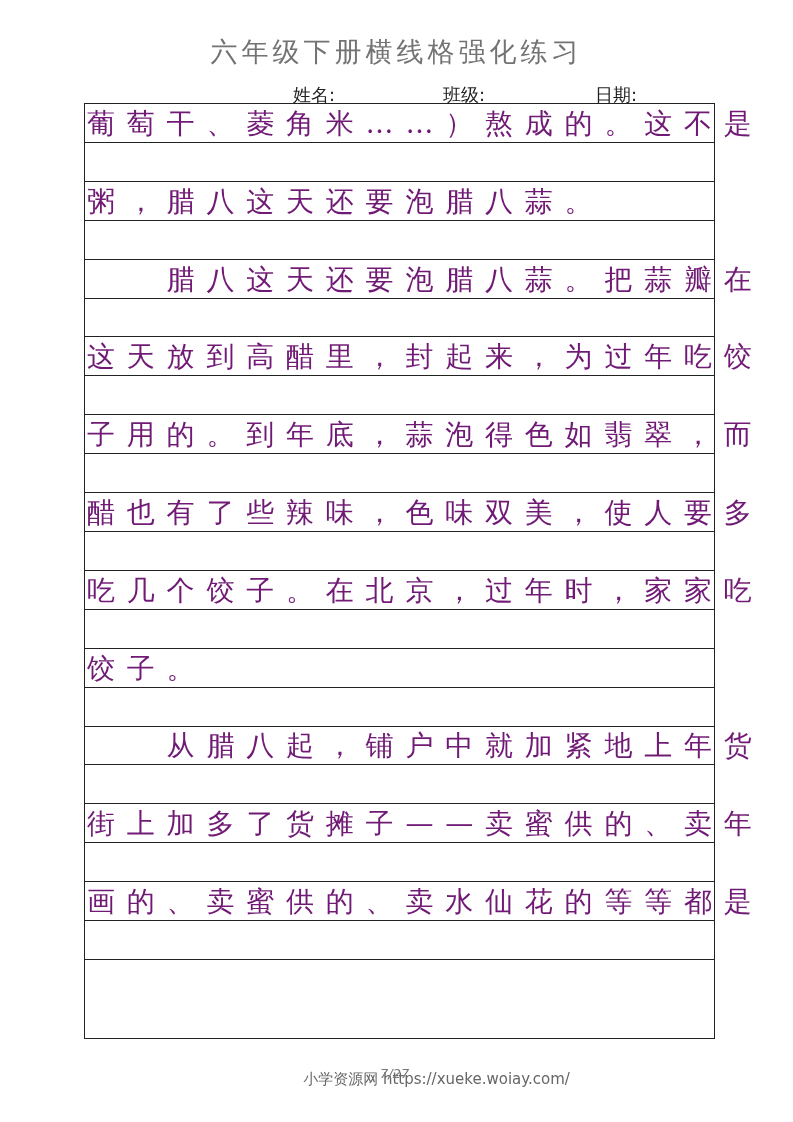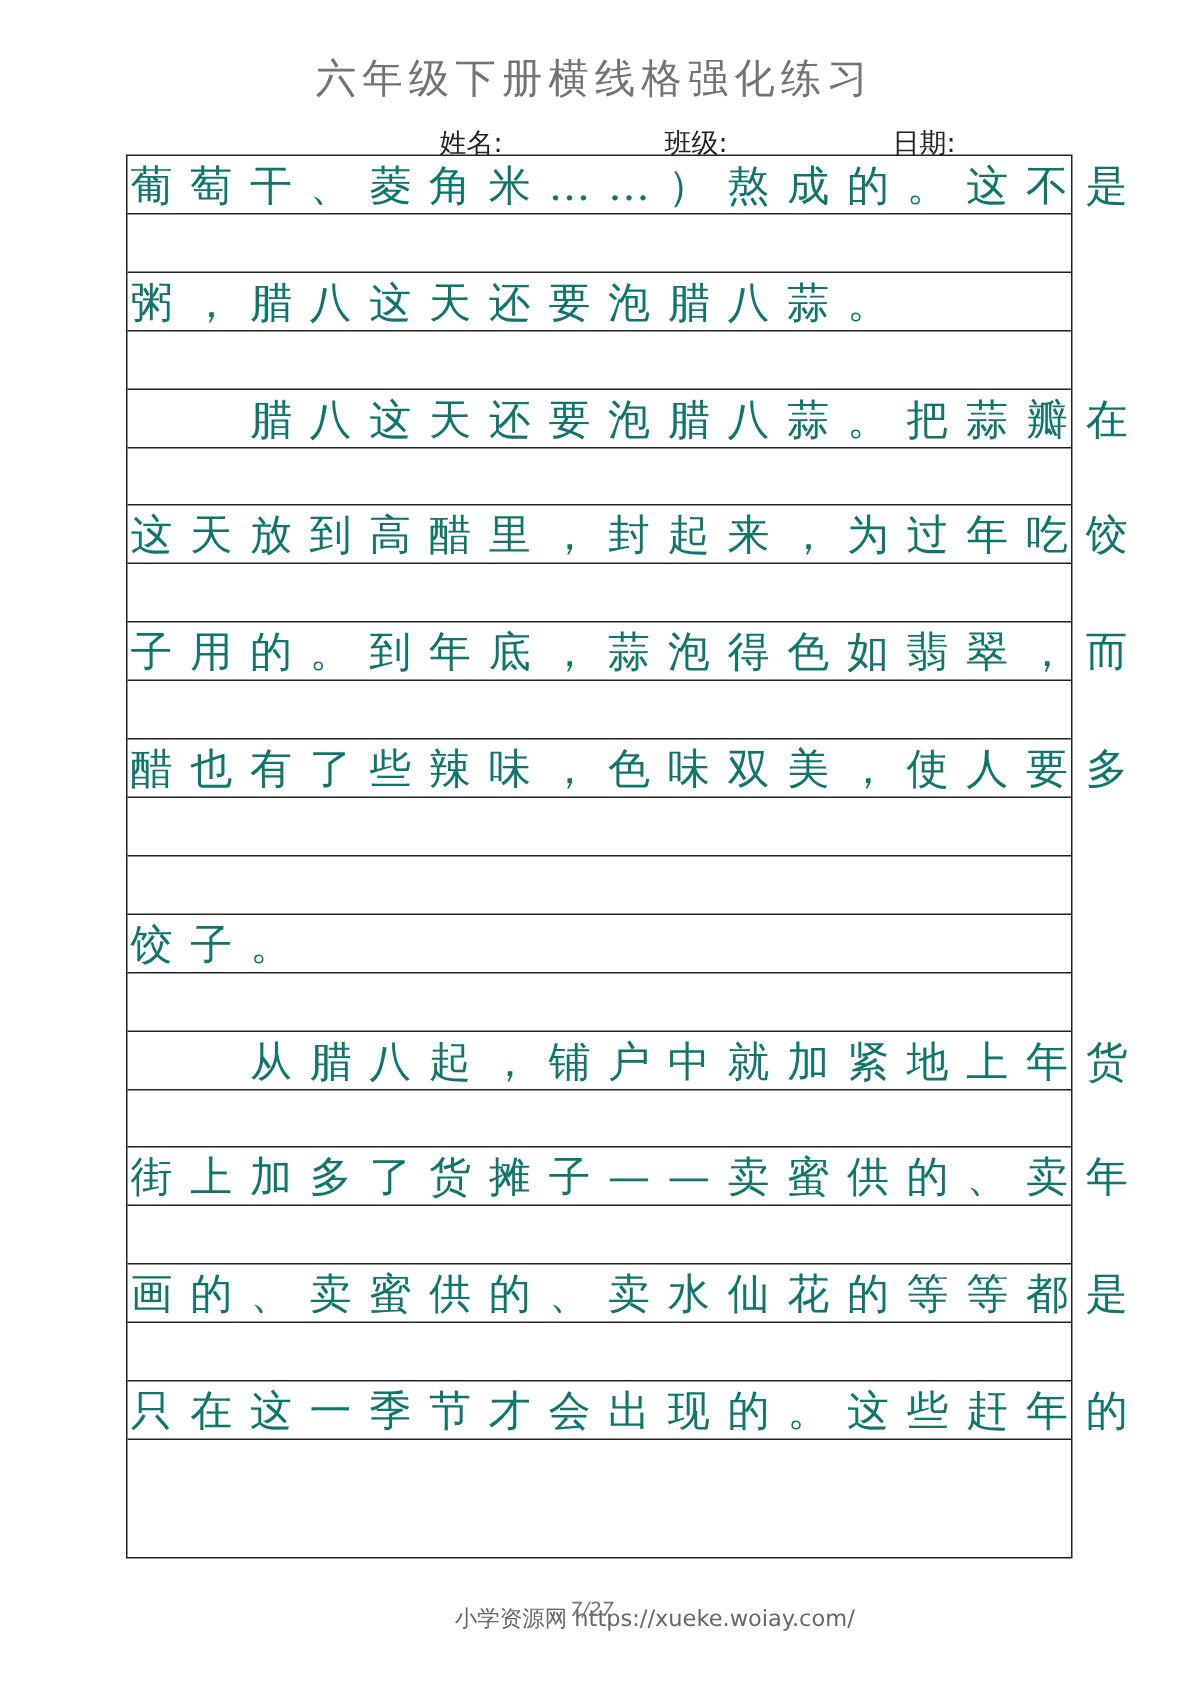--- a/index.html
+++ b/index.html
@@ -8,21 +8,21 @@
     .title { position: absolute; left: 0; width: 793px; top: 34px; text-align: center;
              font-size: 27px; letter-spacing: 4px; font-family: "DejaVu Serif", serif; color: #737373; }
     .meta { position: absolute; top: 83px; font-size: 18px;
             font-family: "DejaVu Sans", "Liberation Sans", sans-serif; color: #222; }
     .sheet { position: absolute; left: 84px; top: 103px; width: 629px; height: 934px;
              border: 1.5px solid #222; box-sizing: content-box; }
     .row { position: relative; height: 38.92px; box-sizing: border-box; border-bottom: 1px solid #222; }
     .row:last-child { border-bottom: none; }
     .row.text { display: flex; align-items: flex-end; }
     .row .line-text { font-size: 28px; line-height: 36px; letter-spacing: 11.8px; white-space: nowrap;
-                      padding-left: 2px; font-family: "DejaVu Serif", serif; color: #0f766e; }
+                      padding-left: 2px; font-family: "DejaVu Serif", serif; color: #701a75; }
     .footer { position: absolute; top: 1070px; left: 0; width: 793px; text-align: center;
               font-size: 15px; font-family: "DejaVu Sans", "Liberation Sans", sans-serif; color: #666; margin-left: 40px; }
     .pagenum { position: absolute; top: 1066px; left: 380px; font-size: 13px; color: #777;
                font-family: "DejaVu Sans", sans-serif; font-style: italic; }
   </style>
 </head>
 <body>
 
 <div class="title">六年级下册横线格强化练习</div>
 <div class="meta" style="left:293px">姓名:</div>
@@ -47,37 +47,37 @@
     </div>
   <div class="row blank"></div>
   <div class="row text">
       <span class="line-text">子用的。到年底，蒜泡得色如翡翠，而</span>
     </div>
   <div class="row blank"></div>
   <div class="row text">
       <span class="line-text">醋也有了些辣味，色味双美，使人要多</span>
     </div>
   <div class="row blank"></div>
+  <div class="row text">
+      <span class="line-text">吃几个饺子。在北京，过年时，家家吃</span>
+    </div>
   <div class="row blank"></div>
   <div class="row text">
       <span class="line-text">饺子。</span>
     </div>
   <div class="row blank"></div>
   <div class="row text">
       <span class="line-text">　　从腊八起，铺户中就加紧地上年货</span>
     </div>
   <div class="row blank"></div>
   <div class="row text">
       <span class="line-text">街上加多了货摊子——卖蜜供的、卖年</span>
     </div>
   <div class="row blank"></div>
   <div class="row text">
       <span class="line-text">画的、卖蜜供的、卖水仙花的等等都是</span>
     </div>
   <div class="row blank"></div>
-  <div class="row text">
-      <span class="line-text">只在这一季节才会出现的。这些赶年的</span>
-    </div>
   <div class="row blank"></div>
 </div>
 
 <div class="footer">小学资源网 https://xueke.woiay.com/</div>
 <div class="pagenum">7/27</div>
 
 </body></html>

